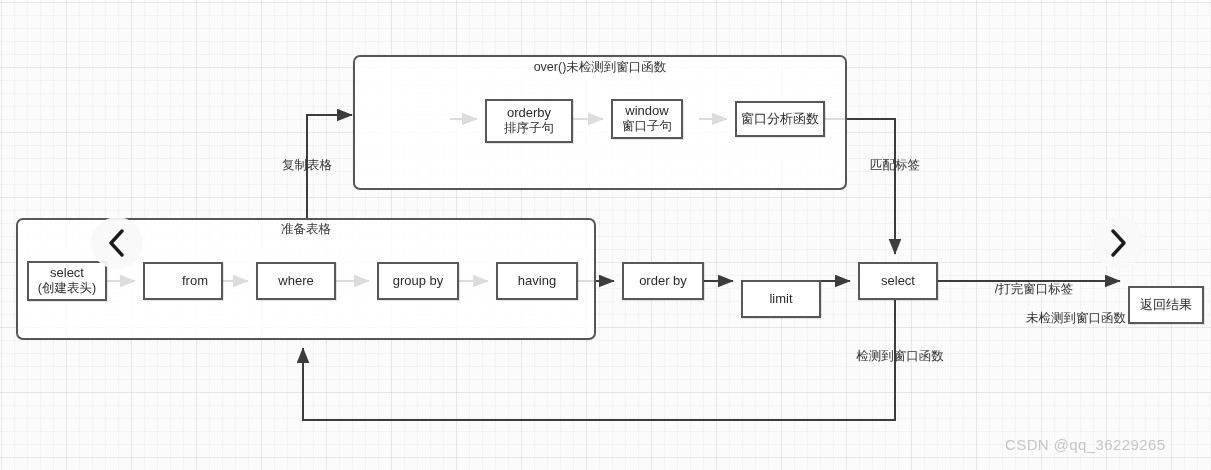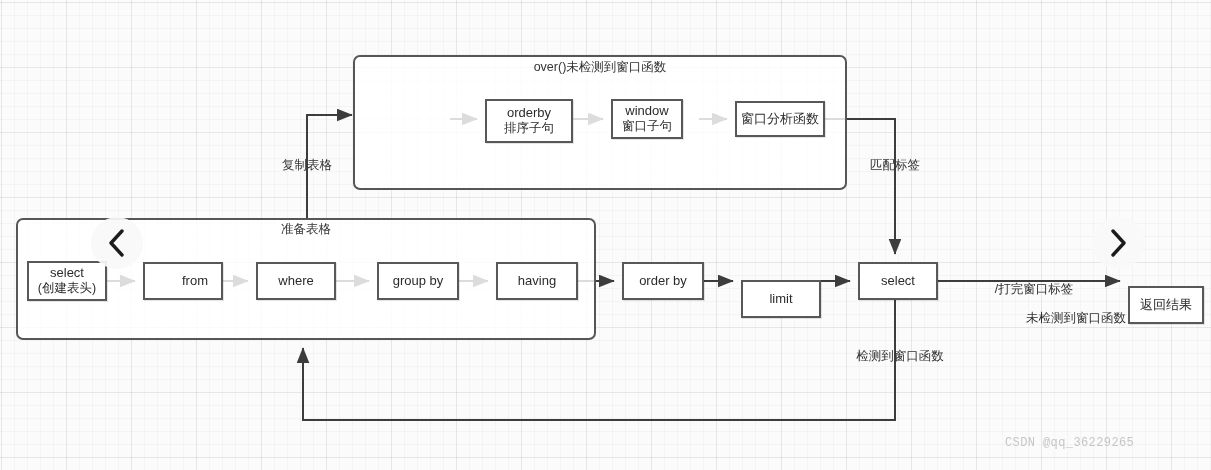--- a/index.html
+++ b/index.html
@@ -75,25 +75,24 @@
     border-radius: 50%;
     background: rgba(248,248,248,0.92);
     display: flex;
     align-items: center;
     justify-content: center;
     transform: translate(-50%, -50%);
   }
   .chev svg { display: block; }
   .watermark {
     position: absolute;
-    font-size: 12px;
+    font-size: 15px;
     color: #c6c6c6;
     white-space: nowrap;
     letter-spacing: 0.4px;
-    font-family: Liberation Mono, monospace;
   }
 </style>
 </head>
 <body>
 
 <div id="canvas">
 
   <svg id="edges" viewBox="0 0 1211 470">
     <defs>
       <marker id="arrow" markerWidth="9" markerHeight="9" refX="7.6" refY="3.2" orient="auto" markerUnits="strokeWidth">

